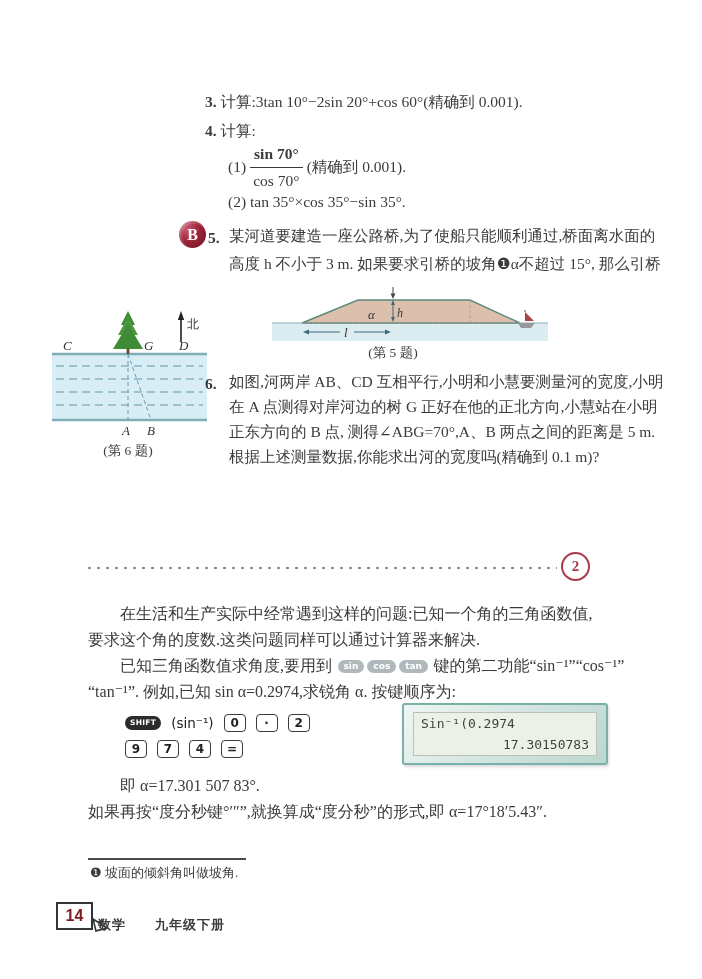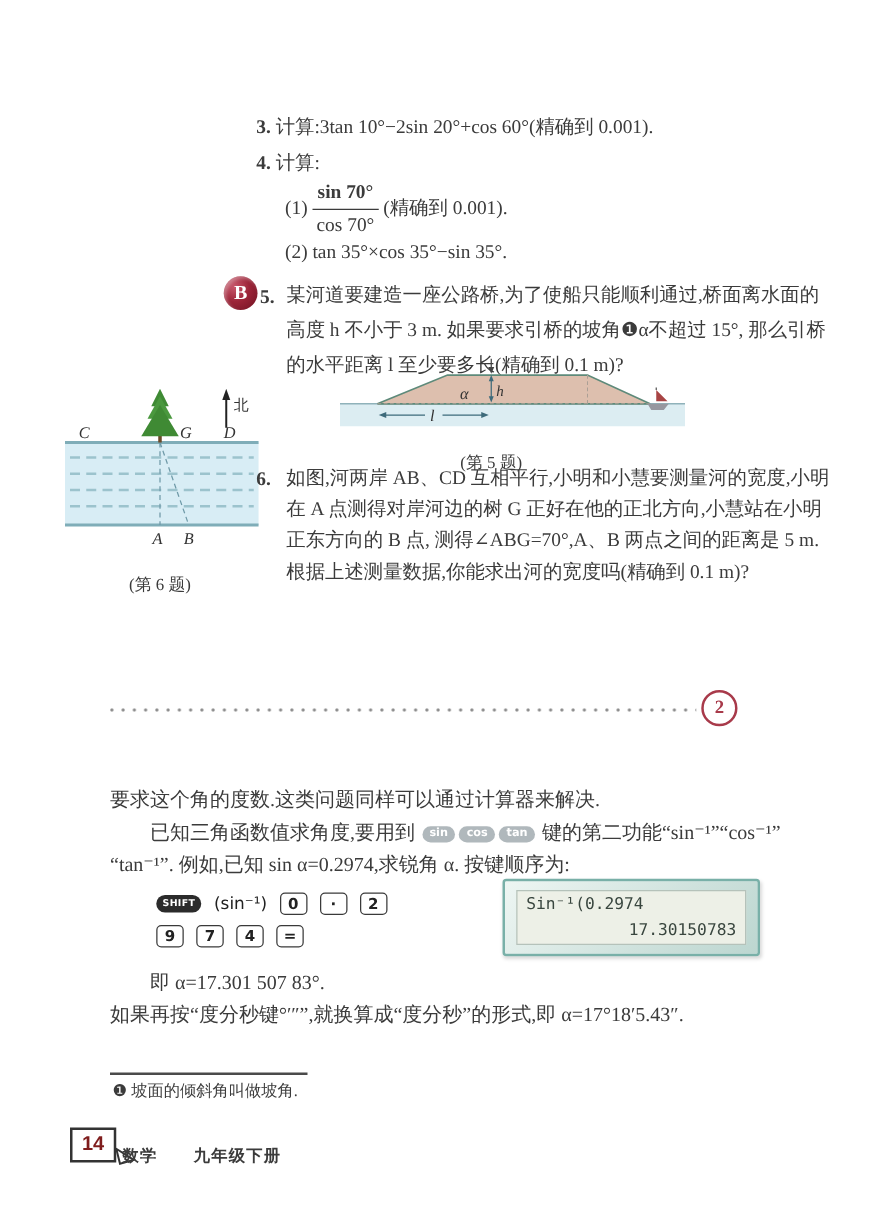--- a/index.html
+++ b/index.html
@@ -25,21 +25,21 @@
   
   .marker-circ{
     width:25px;height:25px;border-radius:50%;border:2px solid #a83a4a;background:#fff;
     color:#a83a4a;font-size:15px;font-weight:bold;text-align:center;line-height:25px;
   }
   .dots{
     height:4px;
     background-image:radial-gradient(circle,#8d8d8d 1.1px,transparent 1.45px);
     background-size:9px 4px;background-repeat:repeat-x;background-position:left center;
   }
-  .caption{font-size:13.5px;text-align:center;margin-top:17px;}
+  .caption{font-size:13.5px;text-align:center;}
   
   .keyrow{display:flex;align-items:center;gap:10px;}
   .key{
     display:inline-block;min-width:12px;text-align:center;
     border:1.6px solid #3a3a3a;border-radius:4px;padding:0 4px;background:#fff;
     font-family:"DejaVu Sans",sans-serif;font-size:12px;font-weight:bold;color:#222;line-height:16px;
   }
   .key-shift{
     display:inline-block;background:#2b2b2b;color:#fff;border-radius:7px;
     font-family:"DejaVu Sans",sans-serif;font-size:7.5px;font-weight:bold;
@@ -103,21 +103,20 @@
   </div>
   <div class="abs txt" style="left:228px;top:190px;">
     <span>(2)</span>
     <span>tan 35°×cos 35°−sin 35°.</span>
   </div>
 
   <div class="abs badge-b" style="left:179px;top:221px;">B</div>
   <div class="abs txt pnum" style="left:208px;top:226px;">5.</div>
   <div class="abs line" style="left:229px;top:226px;">某河道要建造一座公路桥,为了使船只能顺利通过,桥面离水面的</div>
   <div class="abs line" style="left:229px;top:254px;">高度 h 不小于 3 m. 如果要求引桥的坡角❶α不超过 15°, 那么引桥</div>
-  <div class="abs line" style="left:229px;top:282px;">的水平距离 l 至少要多长(精确到 0.1 m)?</div>
 
   <svg class="abs" style="left:272px;top:286px;" width="276" height="56" viewBox="0 0 276 56">
     <rect x="0" y="37" width="276" height="18" fill="#dcedf2"></rect>
     <line x1="0" y1="37" x2="276" y2="37" stroke="#8fb2ba" stroke-width="1.2"></line>
     <polygon points="30,37 86,14 198,14 248,37" fill="#ddbfae" stroke="#5e8a7a" stroke-width="1.4"></polygon>
     <line x1="30" y1="37" x2="248" y2="37" stroke="#ab9f95" stroke-width="0.8" stroke-dasharray="3,2"></line>
     <line x1="198" y1="14" x2="198" y2="37" stroke="#ab9f95" stroke-width="0.8" stroke-dasharray="3,2"></line>
     <line x1="121" y1="1" x2="121" y2="9" stroke="#444" stroke-width="1"></line>
     <polygon points="121,13 118.6,7.5 123.4,7.5" fill="#444"></polygon>
     <line x1="121" y1="16" x2="121" y2="34" stroke="#3d6a7a" stroke-width="1"></line>
@@ -163,20 +162,21 @@
 
   <div class="abs txt pnum" style="left:205px;top:372px;">6.</div>
   <div class="abs line" style="left:229px;top:372px;">如图,河两岸 AB、CD 互相平行,小明和小慧要测量河的宽度,小明</div>
   <div class="abs line" style="left:229px;top:397px;">在 A 点测得对岸河边的树 G 正好在他的正北方向,小慧站在小明</div>
   <div class="abs line" style="left:229px;top:422px;">正东方向的 B 点, 测得∠ABG=70°,A、B 两点之间的距离是 5 m.</div>
   <div class="abs line" style="left:229px;top:447px;">根据上述测量数据,你能求出河的宽度吗(精确到 0.1 m)?</div>
 
   <div class="abs dots" style="left:85px;top:566px;width:472px;"></div>
   <div class="abs marker-circ" style="left:561px;top:552px;">2</div>
 
+  <div class="abs line" style="left:120px;top:604px;font-size:16px;">在生活和生产实际中经常遇到这样的问题:已知一个角的三角函数值,</div>
   <div class="abs line" style="left:88px;top:630px;font-size:16px;">要求这个角的度数.这类问题同样可以通过计算器来解决.</div>
 
   <div class="abs line" style="left:120px;top:656px;font-size:16px;">
     <span>已知三角函数值求角度,要用到</span>
     <span class="pill">sin</span><span class="pill">cos</span><span class="pill">tan</span>
     <span>键的第二功能“sin⁻¹”“cos⁻¹”</span>
   </div>
   <div class="abs line" style="left:88px;top:682px;font-size:16px;">“tan⁻¹”. 例如,已知 sin α=0.2974,求锐角 α. 按键顺序为:</div>
 
   <div class="abs keyrow" style="left:125px;top:714px;">

